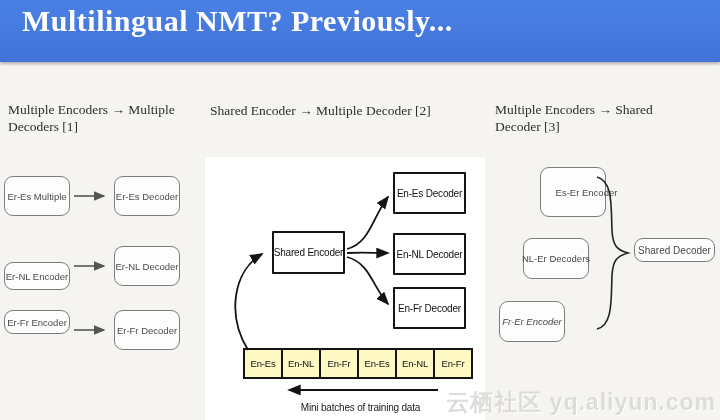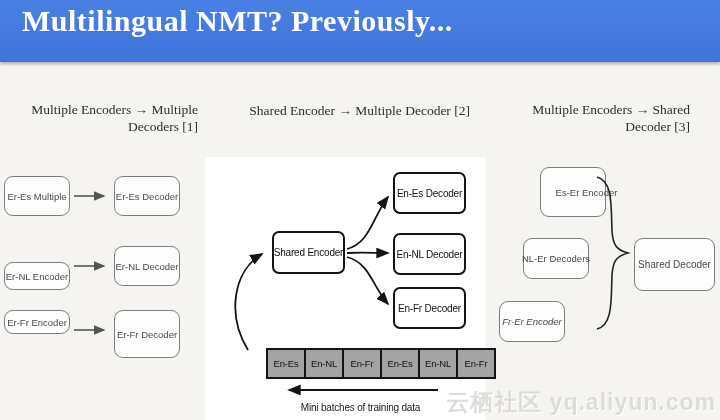--- a/index.html
+++ b/index.html
@@ -15,21 +15,21 @@
     box-shadow:0 2px 3px rgba(0,0,0,.28);
   }
   .title{
     position:absolute; left:22px; top:4px;
     font-family:"Liberation Serif", serif;
     font-size:30px; font-weight:600; color:#ffffff;
     letter-spacing:.5px; white-space:nowrap;
   }
   
   .heading{
-    position:absolute; text-align:right;
+    position:absolute; text-align:left;
     font-family:"Liberation Serif", serif;
     font-size:13.5px; color:#2e2e2e; line-height:1.25;
   }
   .h-left{ left:8px;  top:102px; width:190px;}
   .h-mid{  left:210px; top:103px; width:260px;}
   .h-right{left:495px; top:102px; width:195px;}
   
   .ebox{
     position:absolute; box-sizing:border-box;
     border:1.5px solid #7d7d7d; border-radius:9px; background:#fdfdfd;
@@ -37,29 +37,29 @@
     font-size:9.5px; color:#4a4a4a; text-align:center; padding:1px;
     white-space:nowrap;
   }
   
   .panel{
     position:absolute; left:205px; top:157px; width:280px; height:263px;
     background:#ffffff;
   }
   .mbox{
     position:absolute; box-sizing:border-box;
-    border:2px solid #141414; border-radius:7px; background:#fff;
+    border:2px solid #141414; border-radius:1px; background:#fff;
     display:flex; align-items:center; justify-content:center;
     font-size:10px; color:#111; letter-spacing:-.2px;
     white-space:nowrap; text-align:center;
   }
   
   .strip{
     position:absolute; left:243px; top:348px; width:230px; height:31px;
-    display:flex; box-sizing:border-box; border:2px solid #141414; background:#a3a3a3;margin-left:23px;
+    display:flex; box-sizing:border-box; border:2px solid #141414; background:#fef9c3;
   }
   .cell{
     flex:1; display:flex; align-items:center; justify-content:center;
     font-size:9.5px; color:#111; letter-spacing:-.2px;
     border-left:2px solid #141414; box-sizing:border-box;
   }
   .cell:first-child{border-left:none;}
   .caption{
     position:absolute; left:283px; top:402px; width:155px;
     text-align:center; font-size:10px; color:#1a1a1a; letter-spacing:-.2px;
@@ -88,41 +88,41 @@
   <div class="heading h-mid">Shared Encoder → Multiple Decoder [2]</div>
   <div class="heading h-right">Multiple Encoders → Shared Decoder [3]</div>
 
   <div class="panel"></div>
 
   <div class="ebox" style="left:4px;  top:176px; width:66px; height:40px;">Er-Es Multiple</div>
   <div class="ebox" style="left:114px;top:176px; width:66px; height:40px;">Er-Es Decoder</div>
   <div class="ebox" style="left:4px;  top:262px; width:66px; height:28px;">Er-NL Encoder</div>
   <div class="ebox" style="left:114px;top:246px; width:66px; height:40px;">Er-NL Decoder</div>
   <div class="ebox" style="left:4px;  top:310px; width:66px; height:24px;">Er-Fr Encoder</div>
-  <div class="ebox" style="left:114px;top:310px; width:66px; height:48px;">Er-Fr Decoder</div>
+  <div class="ebox" style="left:114px;top:310px; width:66px; height:40px;">Er-Fr Decoder</div>
 
   <div class="mbox" style="left:272px; top:231px; width:73px; height:43px;">Shared Encoder</div>
   <div class="mbox" style="left:393px; top:172px; width:73px; height:42px;">En-Es Decoder</div>
   <div class="mbox" style="left:393px; top:233px; width:73px; height:42px;">En-NL Decoder</div>
   <div class="mbox" style="left:393px; top:287px; width:73px; height:42px;">En-Fr Decoder</div>
 
   <div class="strip">
     <div class="cell">En-Es</div>
     <div class="cell">En-NL</div>
     <div class="cell">En-Fr</div>
     <div class="cell">En-Es</div>
     <div class="cell">En-NL</div>
     <div class="cell">En-Fr</div>
   </div>
   <div class="caption">Mini batches of training data</div>
 
   <div class="ebox" style="left:540px; top:167px; width:66px; height:50px;padding-left:28px;">Es-Er Encoder</div>
   <div class="ebox" style="left:523px; top:238px; width:66px; height:41px;">NL-Er Decoders</div>
   <div class="ebox" style="left:499px; top:301px; width:66px; height:41px;font-style:italic;">Fr-Er Encoder</div>
-  <div class="ebox" style="left:634px; top:238px; width:81px; height:53px; font-size:10px;">Shared Decoder</div>
+  <div class="ebox" style="left:634px; top:238px; width:81px; height:24px; font-size:10px;">Shared Decoder</div>
 
   <svg class="overlay" width="720" height="420">
     <defs>
       <marker id="ah" markerWidth="9" markerHeight="8" refX="6.5" refY="3" orient="auto">
         <path d="M0,0 L7.5,3 L0,6 z" fill="#141414"></path>
       </marker>
       <marker id="ahg" markerWidth="9" markerHeight="8" refX="6.5" refY="3" orient="auto">
         <path d="M0,0 L7.5,3 L0,6 z" fill="#555"></path>
       </marker>
     </defs>

